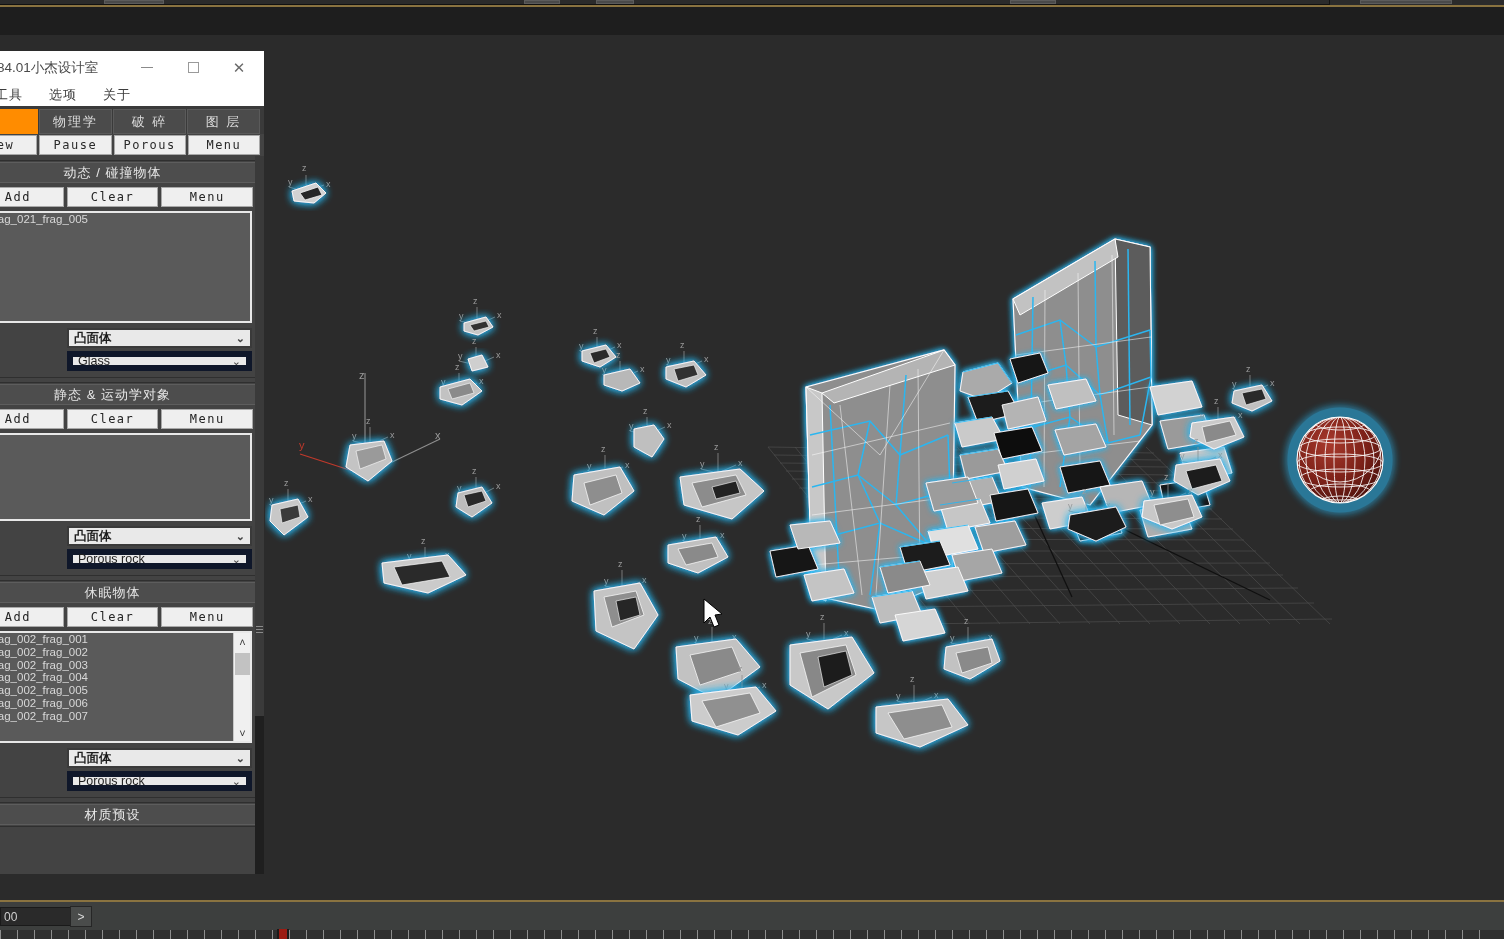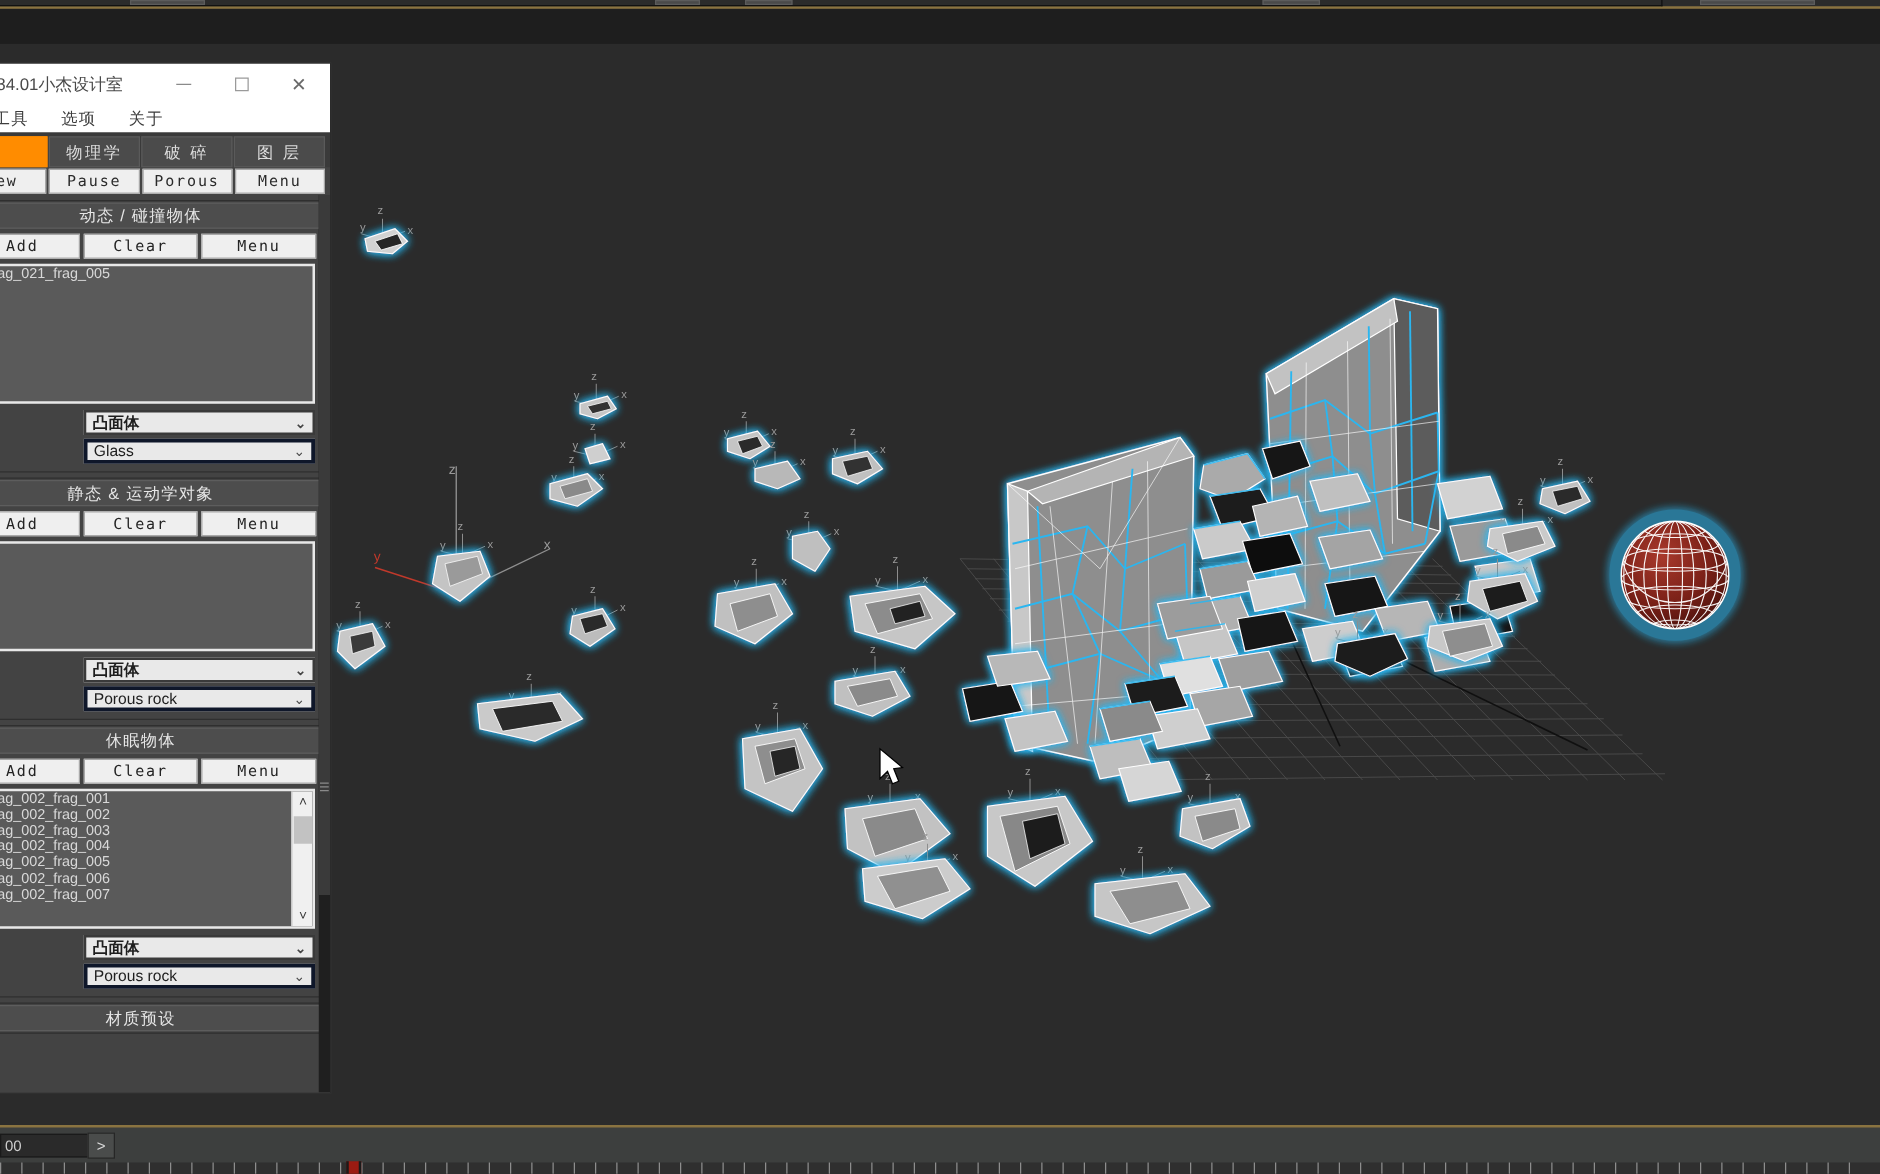--- a/index.html
+++ b/index.html
@@ -147,21 +147,21 @@
     position: absolute; left: 0; width: 17px; height: 17px; color: #3a3a3a;
     font-size: 11px; display: flex; align-items: center; justify-content: center;
   }
   .lb-arrow.up { top: 0; }
   .lb-arrow.down { bottom: 0; }
   .lb-thumb { position: absolute; left: 1px; top: 20px; width: 15px; height: 22px; background: #c2c2c2; }
 
   .fldrow { display: flex; align-items: center; padding: 3px 5px 0 5px; gap: 6px; }
   .fldlabel { color: #e0e0e0; font-size: 13px; width: 88px; flex: 0 0 88px; }
   .combo {
-    flex: 1; height: 20px; background: #e9e9e9; border: 3px solid #0f172a;
+    flex: 1; height: 20px; background: #e9e9e9; border: 6px solid #0f172a;
     color: #1e1e1e; font-size: 12.5px; display: flex; align-items: center;
     padding-left: 5px; position: relative;
   }
   .combo.bold { font-weight: bold; border: 2px solid #3a3a3a; }
   .combo .chev {
     position: absolute; right: 5px; top: 0; height: 100%;
     display: flex; align-items: center; color: #444; font-size: 11px;
   }
   .fldrow.indent { padding-left: 99px; }
 

